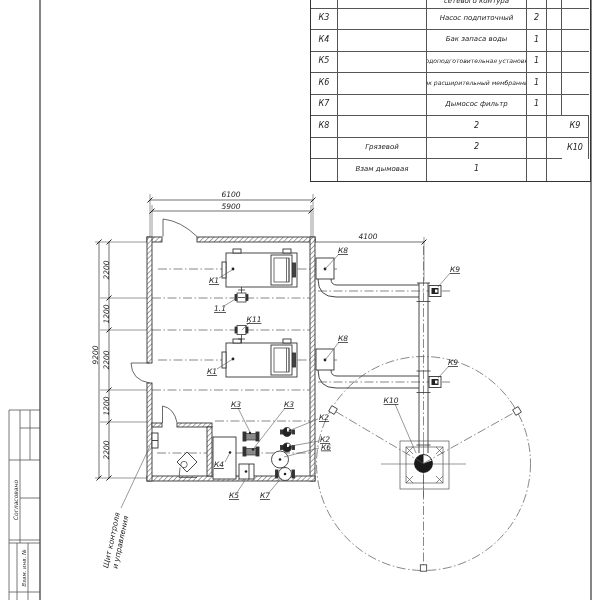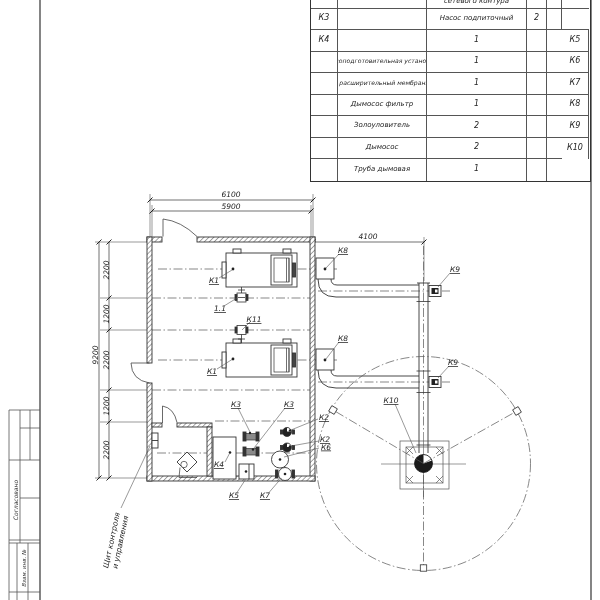--- a/index.html
+++ b/index.html
@@ -332,20 +332,21 @@
 
   <div class="c">К3</div>
   <div class="c"></div>
   <div class="c nm">Насос подпиточный</div>
   <div class="c">2</div>
   <div class="c"></div>
       <div class="c last"></div>
 
   <div class="c">К4</div>
   <div class="c"></div>
+  <div class="c nm">Бак запаса воды</div>
   <div class="c">1</div>
   <div class="c"></div>
       <div class="c last"></div>
 
   <div class="c">К5</div>
   <div class="c"></div>
   <div class="c nm sm">Водоподготовительная установка</div>
   <div class="c">1</div>
   <div class="c"></div>
       <div class="c last"></div>
@@ -359,33 +360,32 @@
 
   <div class="c">К7</div>
   <div class="c"></div>
   <div class="c nm">Дымосос фильтр</div>
   <div class="c">1</div>
   <div class="c"></div>
       <div class="c last"></div>
 
   <div class="c">К8</div>
   <div class="c"></div>
-  <div class="c nm">Золоуловитель</div>
   <div class="c">2</div>
   <div class="c"></div>
       <div class="c last"></div>
 
   <div class="c">К9</div>
   <div class="c"></div>
-  <div class="c nm">Дымосос</div>
+  <div class="c nm">Грязевой</div>
   <div class="c">2</div>
   <div class="c"></div>
       <div class="c last"></div>
 
   <div class="c botrow">К10</div>
   <div class="c botrow"></div>
-  <div class="c nm botrow">Труба дымовая</div>
+  <div class="c nm botrow">Взам дымовая</div>
   <div class="c botrow">1</div>
   <div class="c botrow"></div>
       <div class="c last botrow"></div>
 </div>
 
 </div>
 
 </body></html>

